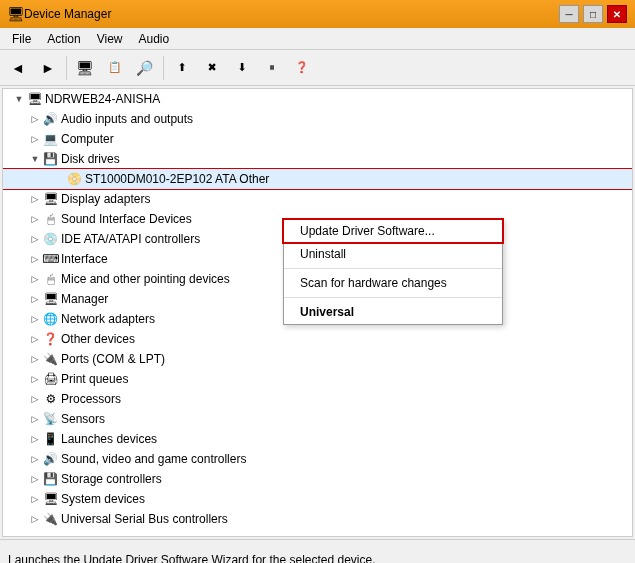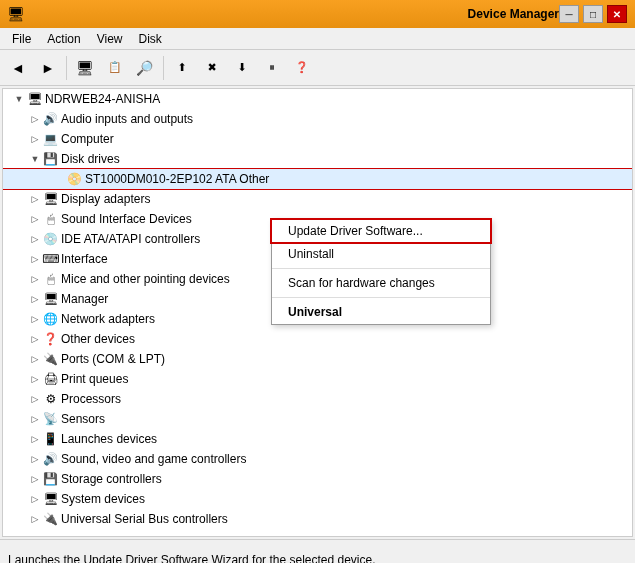--- a/index.html
+++ b/index.html
@@ -25,24 +25,24 @@
     .title-bar-icon {
       width: 16px;
       height: 16px;
       display: flex;
       align-items: center;
       justify-content: center;
       font-size: 14px;
     }
     .title-bar-title {
       font-size: 12px;
-      font-weight: bold;
+      font-weight: normal;
       color: #000;
       flex: 1;
-      text-align: right;
+      text-align: left;
     }
     .title-bar-controls {
       display: flex;
       gap: 4px;
     }
     .title-btn {
       width: 20px;
       height: 18px;
       border: 1px solid rgba(0,0,0,0.3);
       background: #d8d8d8;
@@ -153,21 +153,21 @@
       margin-right: 2px;
     }
 
     .tree-label {
       font-size: 12px;
     }
 
     
     .context-menu {
       position: absolute;
-      left: 268px;
+      left: 280px;
       top: 130px;
       width: 220px;
       background: white;
       border: 1px solid #999;
       box-shadow: 2px 2px 6px rgba(0,0,0,0.2);
       z-index: 100;
       font-size: 12px;
     }
     .ctx-item {
       padding: 5px 16px;
@@ -219,21 +219,21 @@
     <div class="title-btn">─</div>
     <div class="title-btn">□</div>
     <div class="title-btn close">✕</div>
   </div>
 </div>
 
 <div class="menu-bar">
   <div class="menu-item">File</div>
   <div class="menu-item">Action</div>
   <div class="menu-item">View</div>
-  <div class="menu-item">Disk</div>
+  <div class="menu-item">Audio</div>
 </div>
 
 <div class="toolbar">
   <button class="toolbar-btn" title="Back">◄</button>
   <button class="toolbar-btn" title="Forward">►</button>
   <div class="toolbar-sep"></div>
   <button class="toolbar-btn" title="Computer">🖥</button>
   <button class="toolbar-btn" title="Properties" style="font-size:11px;">📋</button>
   <button class="toolbar-btn" title="Scan">🔎</button>
   <div class="toolbar-sep"></div>

